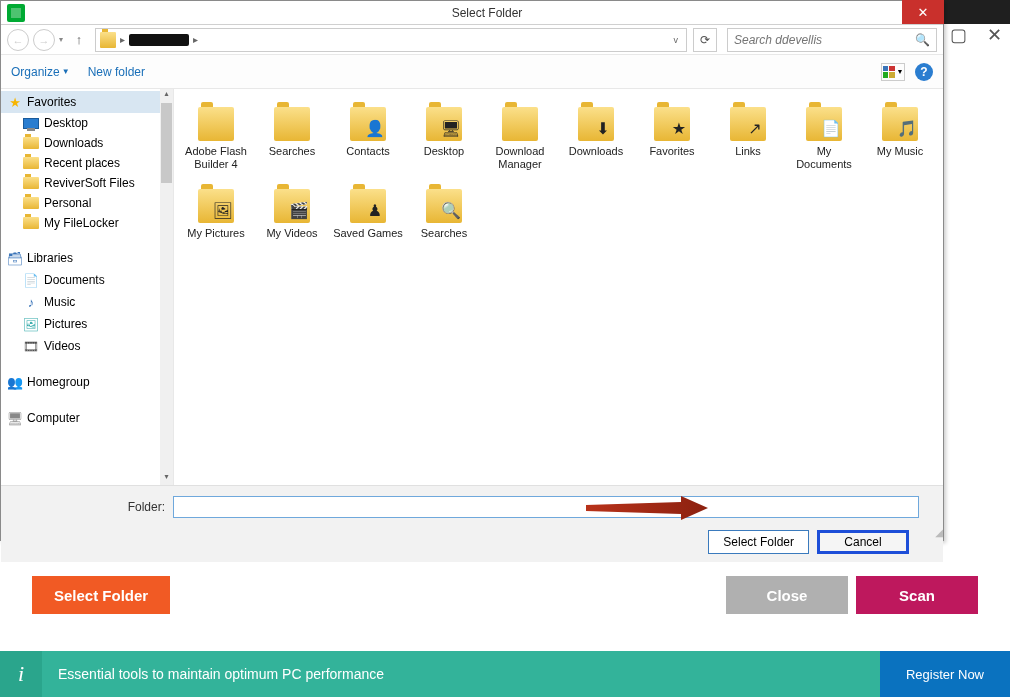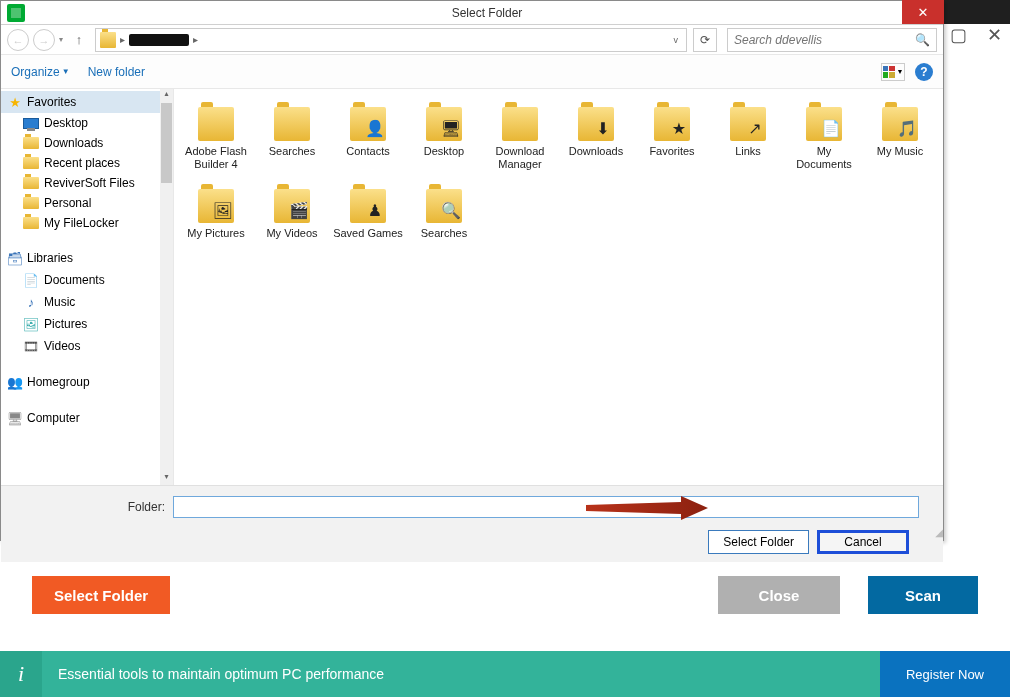--- a/index.html
+++ b/index.html
@@ -89,21 +89,21 @@
 .resize-grip{position:absolute;right:2px;bottom:2px;font-size:10px;color:#bbb;letter-spacing:-2px;}
 
 
 .anno-arrow{position:absolute;top:496px;left:586px;width:122px;height:24px;pointer-events:none;}
 
 
 .app-buttons{position:absolute;top:576px;left:32px;right:32px;display:flex;align-items:center;}
 .app-btn{height:38px;padding:0 22px;border:none;font-size:15px;font-weight:bold;color:#fff;cursor:pointer;}
 .app-btn.orange{background:#f15a24;}
 .app-btn.grey{background:#b0b0b0;margin-left:auto;width:122px;}
-.app-btn.green{background:#0369a1;margin-left:28px;width:110px;}
+.app-btn.green{background:#be185d;margin-left:8px;width:122px;}
 
 
 .teal{position:absolute;bottom:0;left:0;right:0;height:46px;background:#33b39a;display:flex;align-items:center;color:#fff;}
 .teal .i{width:42px;text-align:center;font-family:Georgia,serif;font-style:italic;font-size:22px;background:#2aa58c;height:46px;display:flex;align-items:center;justify-content:center;}
 .teal .msg{flex:1;padding-left:16px;font-size:14px;}
 .teal .reg{background:#0a72bf;height:46px;display:flex;align-items:center;padding:0 26px;font-size:13px;cursor:pointer;}
 </style>
 </head>
 <body>
 

